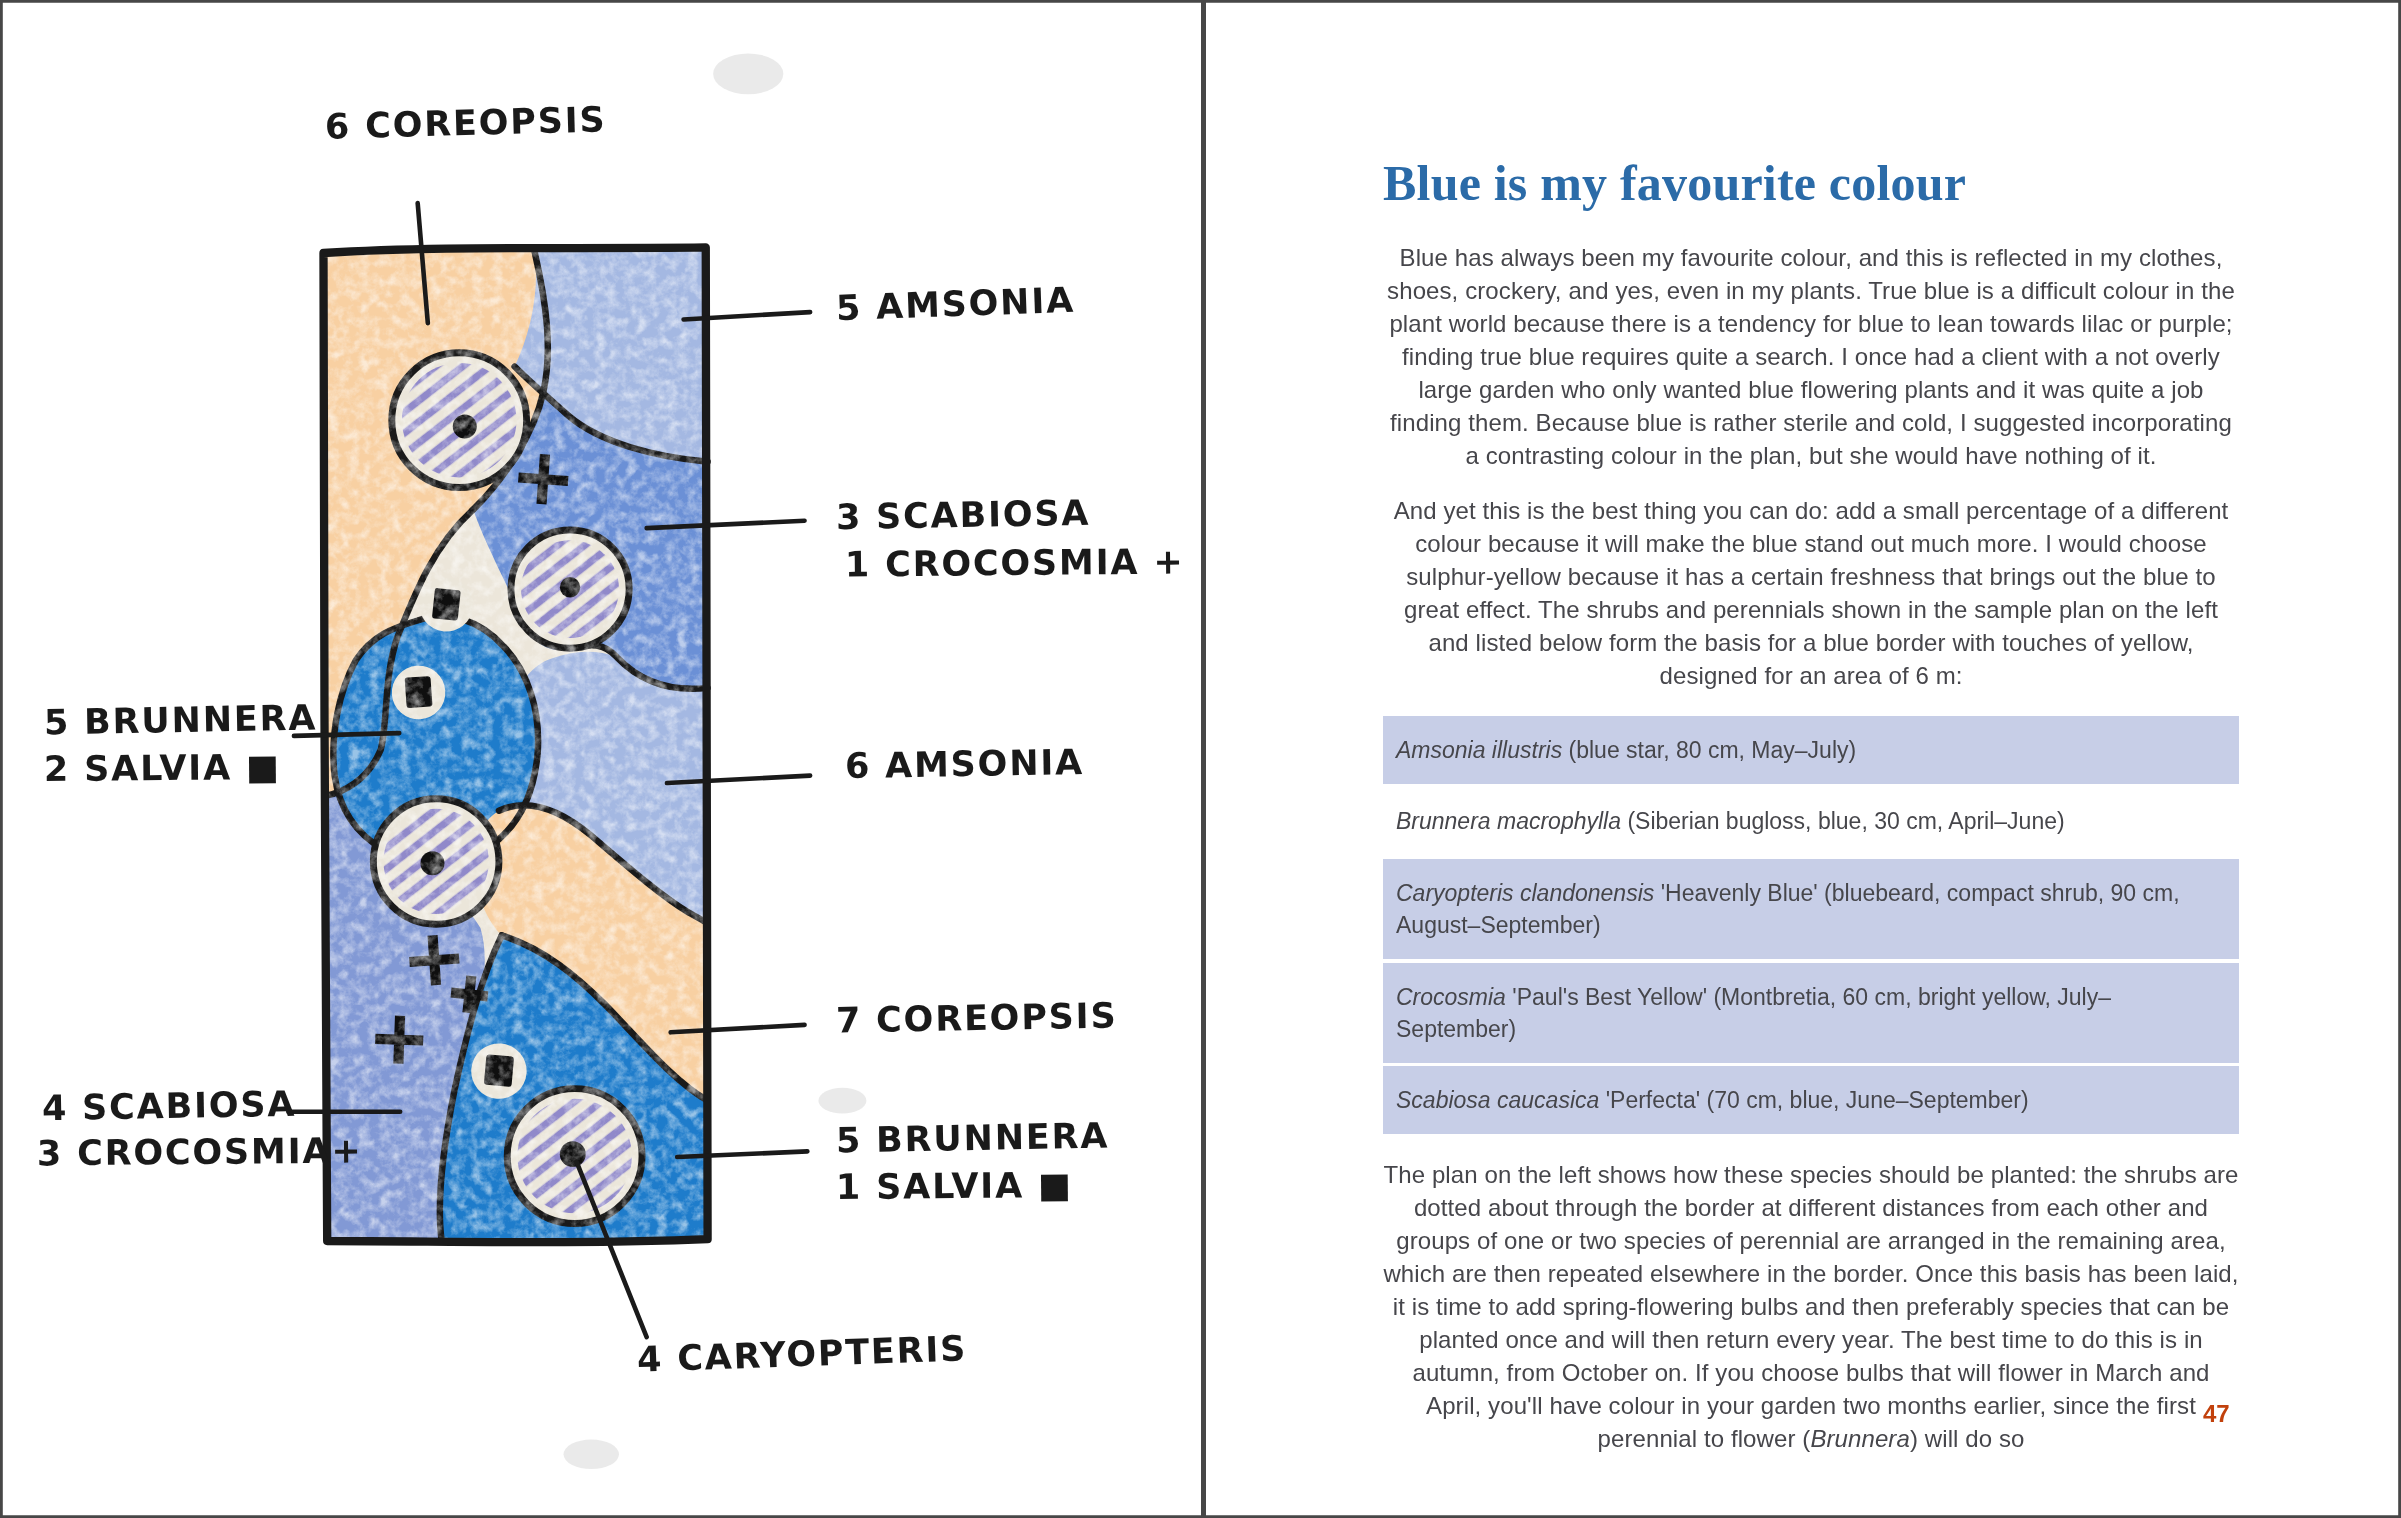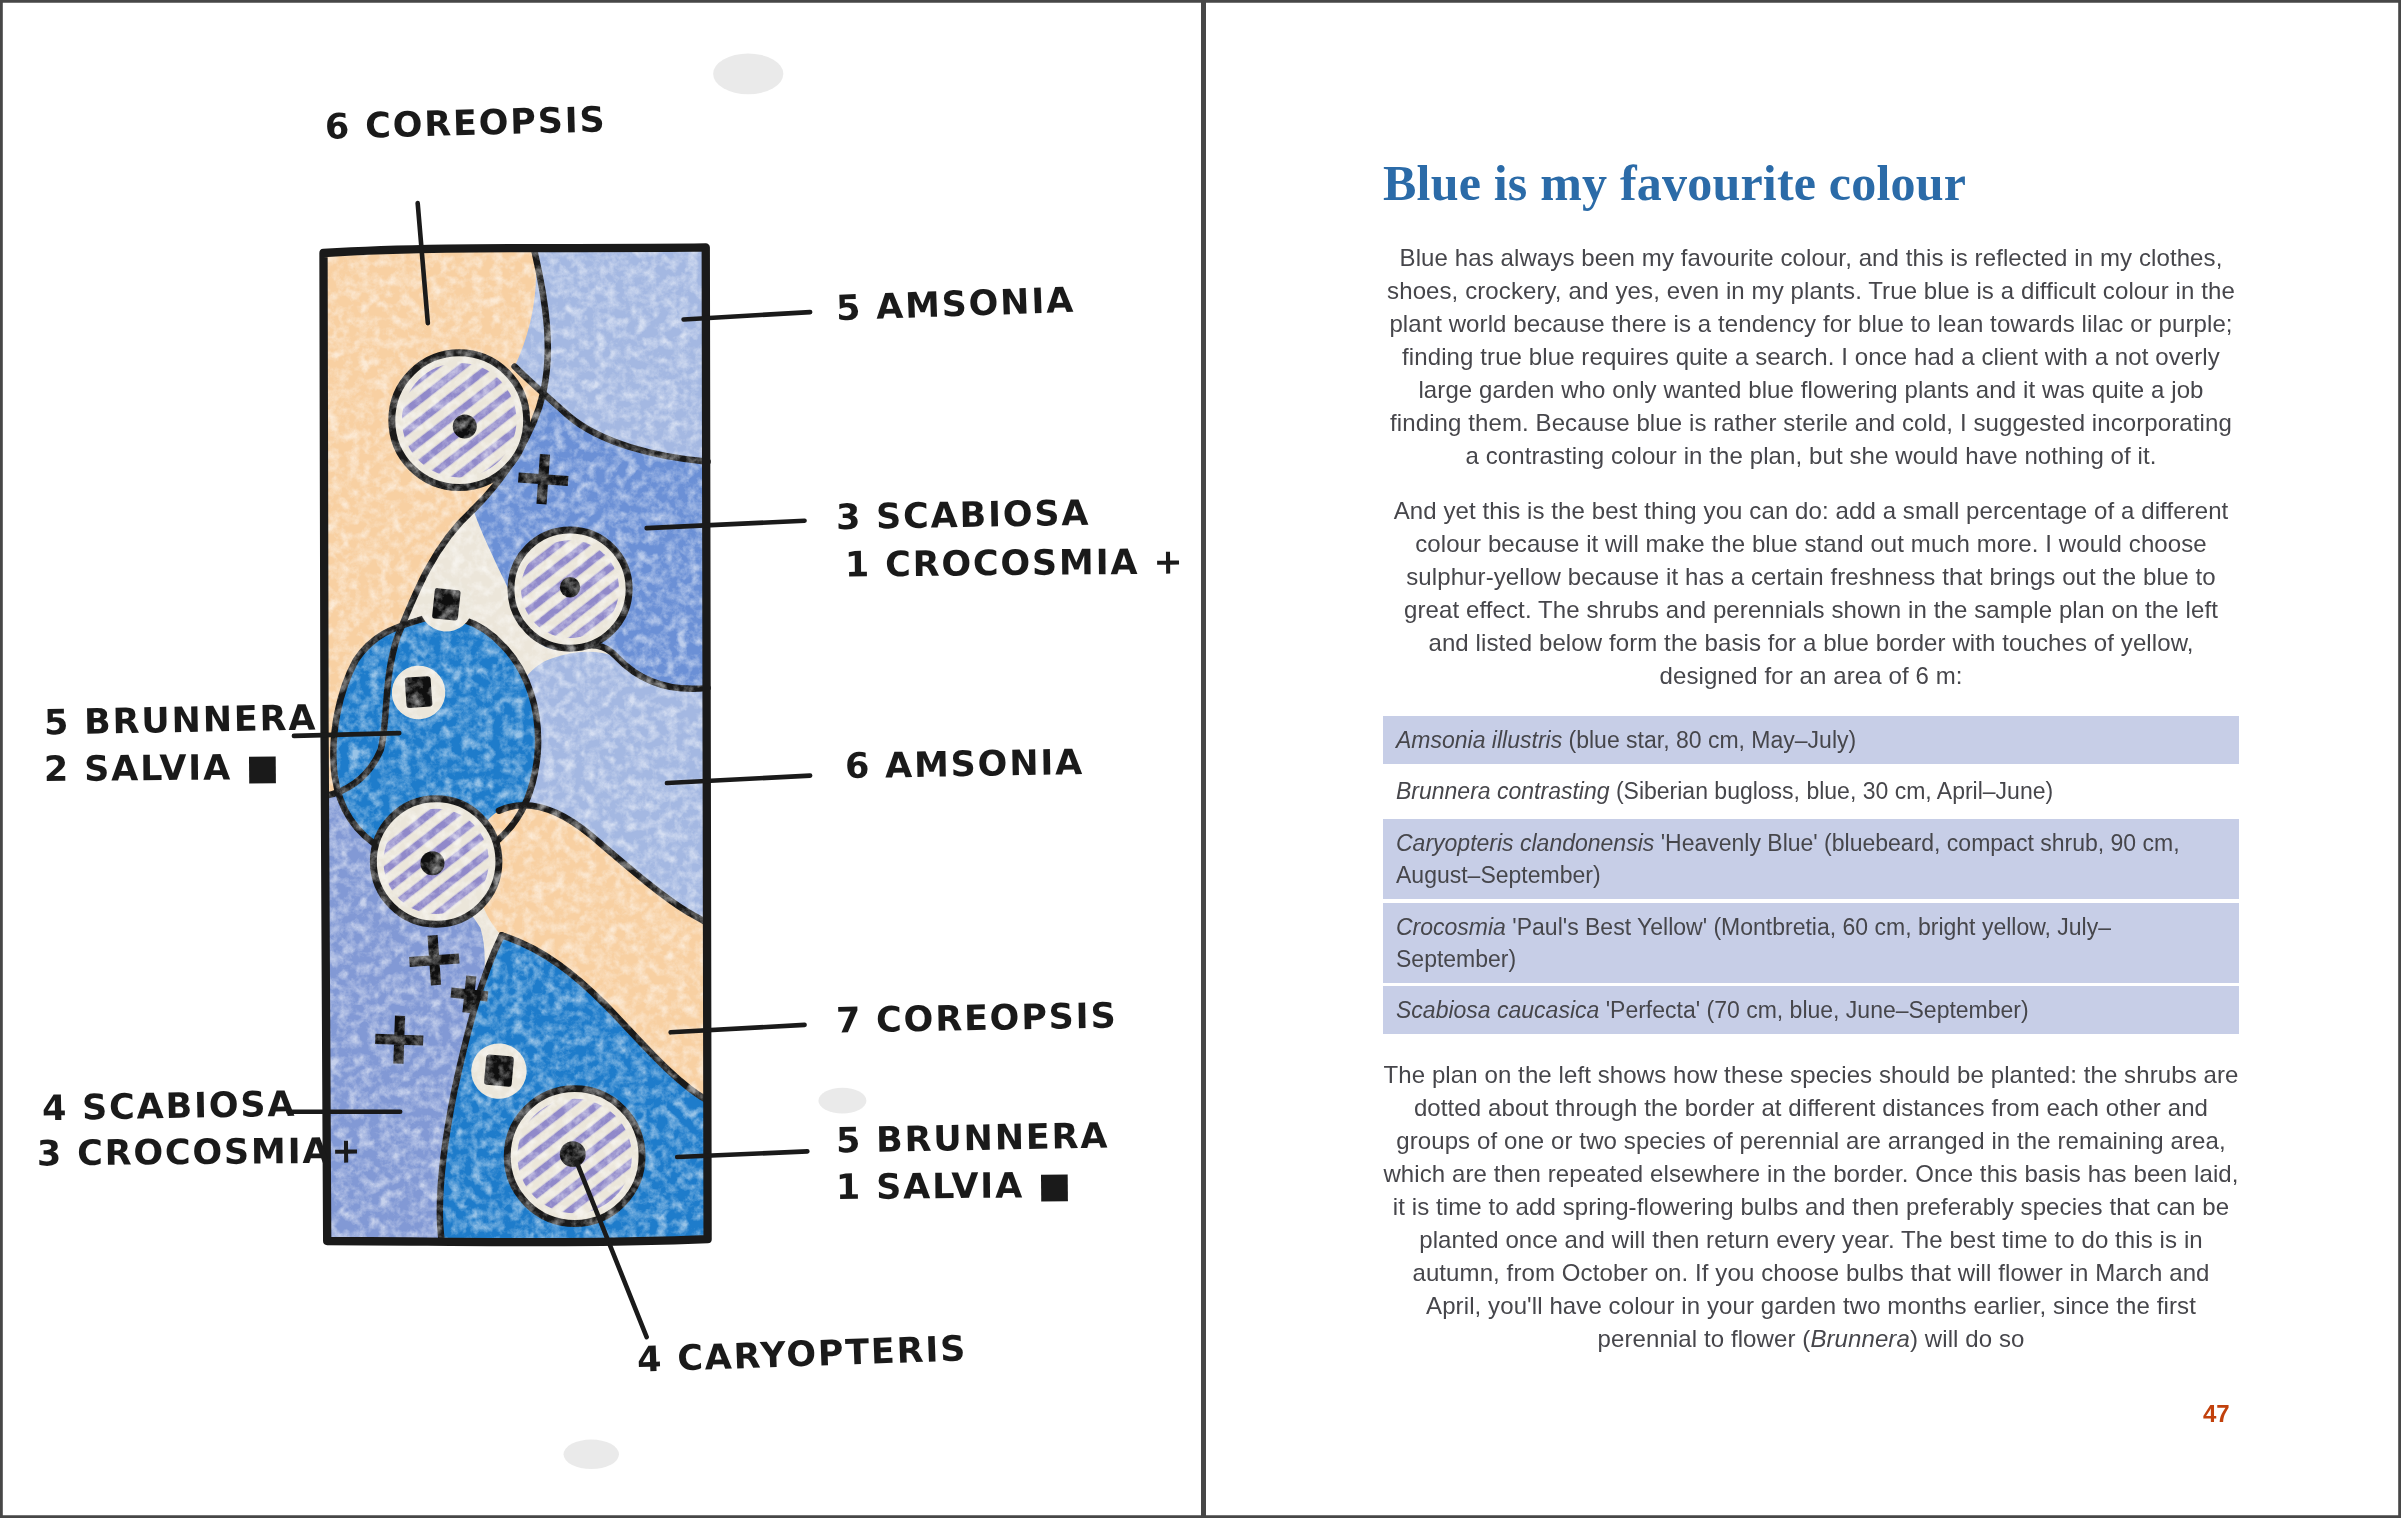--- a/index.html
+++ b/index.html
@@ -60,21 +60,21 @@
     font-family:"Liberation Serif", serif; font-weight:700;
     font-size:50px; line-height:1.05; color:var(--title-blue,#2b6ba8);
     margin-bottom:31px; letter-spacing:0.2px;
   }
   .article p {
     font-size:24px; line-height:33px; color:var(--text-gray,#46464b);
     margin-bottom:22px; letter-spacing:0.1px;text-align:center;
   }
   .plant-list { margin:24px 0 24px 0; }
   .plant-row {
-    font-size:23px; line-height:32px; padding:8px 13px; margin-bottom:3.7px;
+    font-size:23px; line-height:32px; padding:18px 13px; margin-bottom:3.7px;
     color:var(--text-gray,#46464b); background:transparent;
   }
   .plant-row.hl { background:var(--row-highlight,#c7cee7); }
   .species { font-style:italic; }
   .page-number {
     position:absolute; left:998px; top:1400px;
     font-size:24px; font-weight:700; color:#c2410c;
   }
 </style>
 </head>
@@ -217,21 +217,21 @@
       <h1>Blue is my favourite colour</h1>
 
       <p>Blue has always been my favourite colour, and this is reflected in my clothes, shoes, crockery, and yes, even in my plants. True blue is a difficult colour in the plant world because there is a tendency for blue to lean towards lilac or purple; finding true blue requires quite a search. I once had a client with a not overly large garden who only wanted blue flowering plants and it was quite a job finding them. Because blue is rather sterile and cold, I suggested incorporating a contrasting colour in the plan, but she would have nothing of it.</p>
       <p>And yet this is the best thing you can do: add a small percentage of a different colour because it will make the blue stand out much more. I would choose sulphur-yellow because it has a certain freshness that brings out the blue to great effect. The shrubs and perennials shown in the sample plan on the left and listed below form the basis for a blue border with touches of yellow, designed for an area of 6 m:</p>
 
       <div class="plant-list">
         <div class="plant-row hl">
           <span class="species">Amsonia illustris</span><span> (blue star, 80 cm, May–July)</span>
         </div>
         <div class="plant-row">
-          <span class="species">Brunnera contrasting</span><span> (Siberian bugloss, blue, 30 cm, April–June)</span>
+          <span class="species">Brunnera macrophylla</span><span> (Siberian bugloss, blue, 30 cm, April–June)</span>
         </div>
         <div class="plant-row hl">
           <span class="species">Caryopteris clandonensis</span><span> 'Heavenly Blue' (bluebeard, compact shrub, 90 cm, August–September)</span>
         </div>
         <div class="plant-row hl">
           <span class="species">Crocosmia</span><span> 'Paul's Best Yellow' (Montbretia, 60 cm, bright yellow, July–September)</span>
         </div>
         <div class="plant-row hl">
           <span class="species">Scabiosa caucasica</span><span> 'Perfecta' (70 cm, blue, June–September)</span>
         </div>

